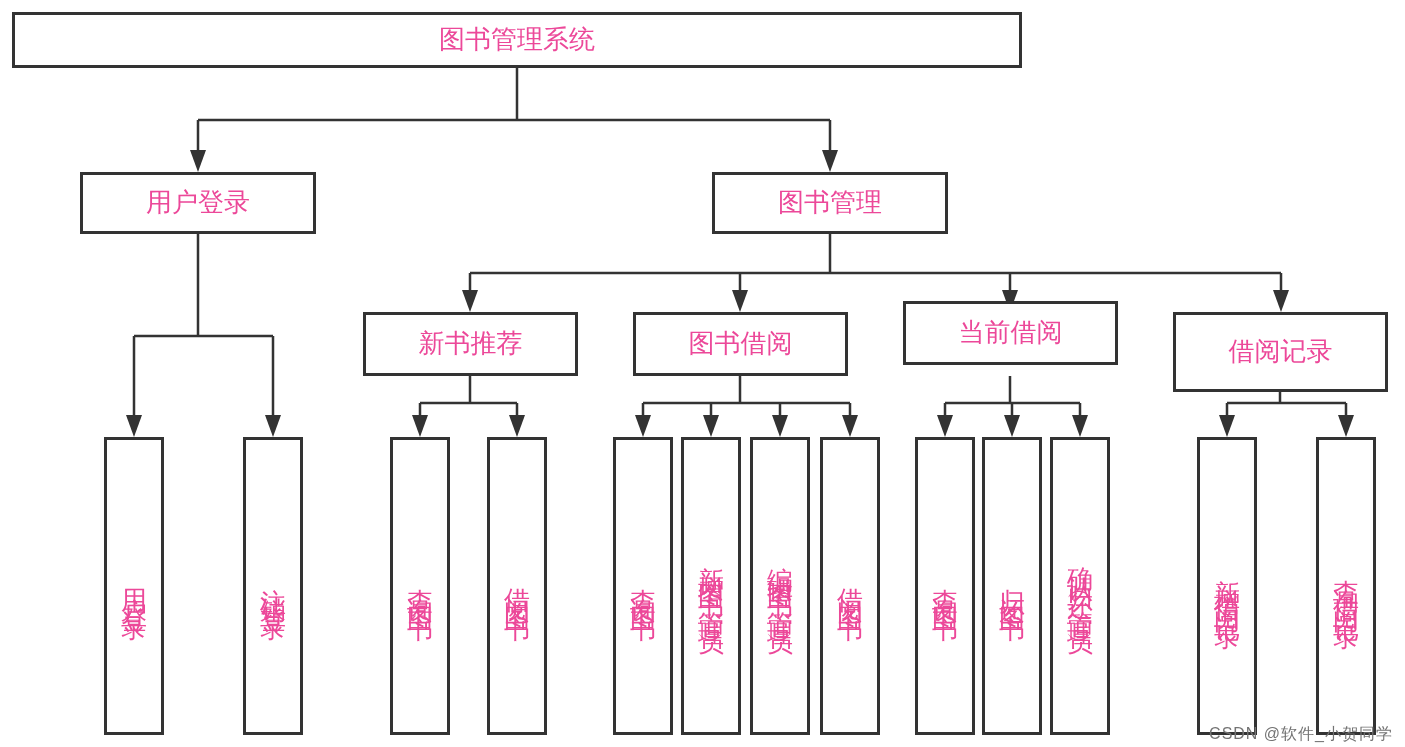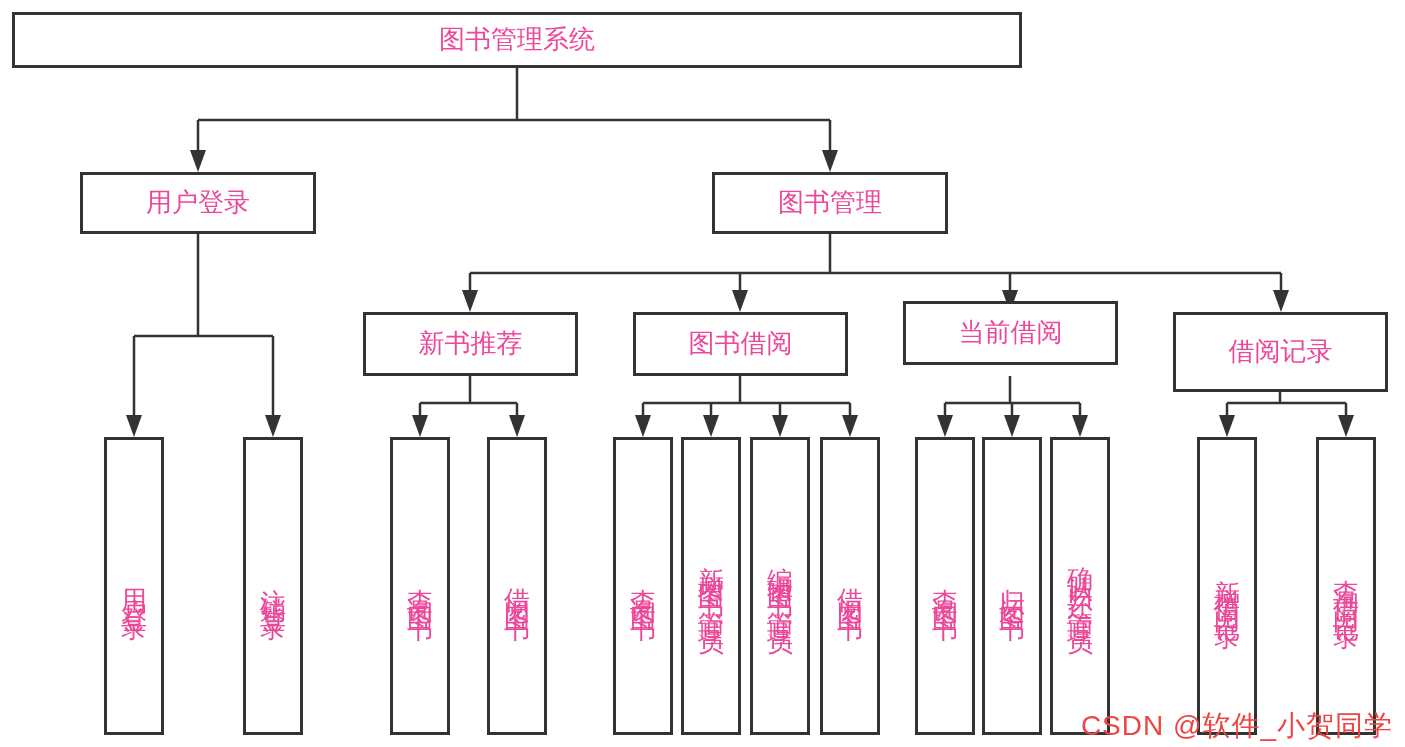--- a/index.html
+++ b/index.html
@@ -10,21 +10,21 @@
   .connectors{position:absolute;left:0;top:0;width:1405px;height:747px;}
   .node{
     position:absolute;box-sizing:border-box;border:3px solid #333333;background:#ffffff;
     display:flex;align-items:center;justify-content:center;
     color:#ec4899;font-size:26px;line-height:1.2;white-space:nowrap;
   }
   .leaf .vtext{
     writing-mode:vertical-rl;text-orientation:mixed;letter-spacing:9px;white-space:nowrap;
   }
   .watermark{
-    position:absolute;right:12px;bottom:2px;color:#ef4444;font-size:28px;
+    position:absolute;right:12px;bottom:2px;color:#737373;font-size:16px;
     letter-spacing:1px;white-space:nowrap;margin-left:35px;
   }
 </style>
 </head>
 <body>
 
 <div class="canvas">
 
   <svg class="connectors" viewBox="0 0 1405 747" fill="none" stroke="#333333" stroke-width="2.5">
 

